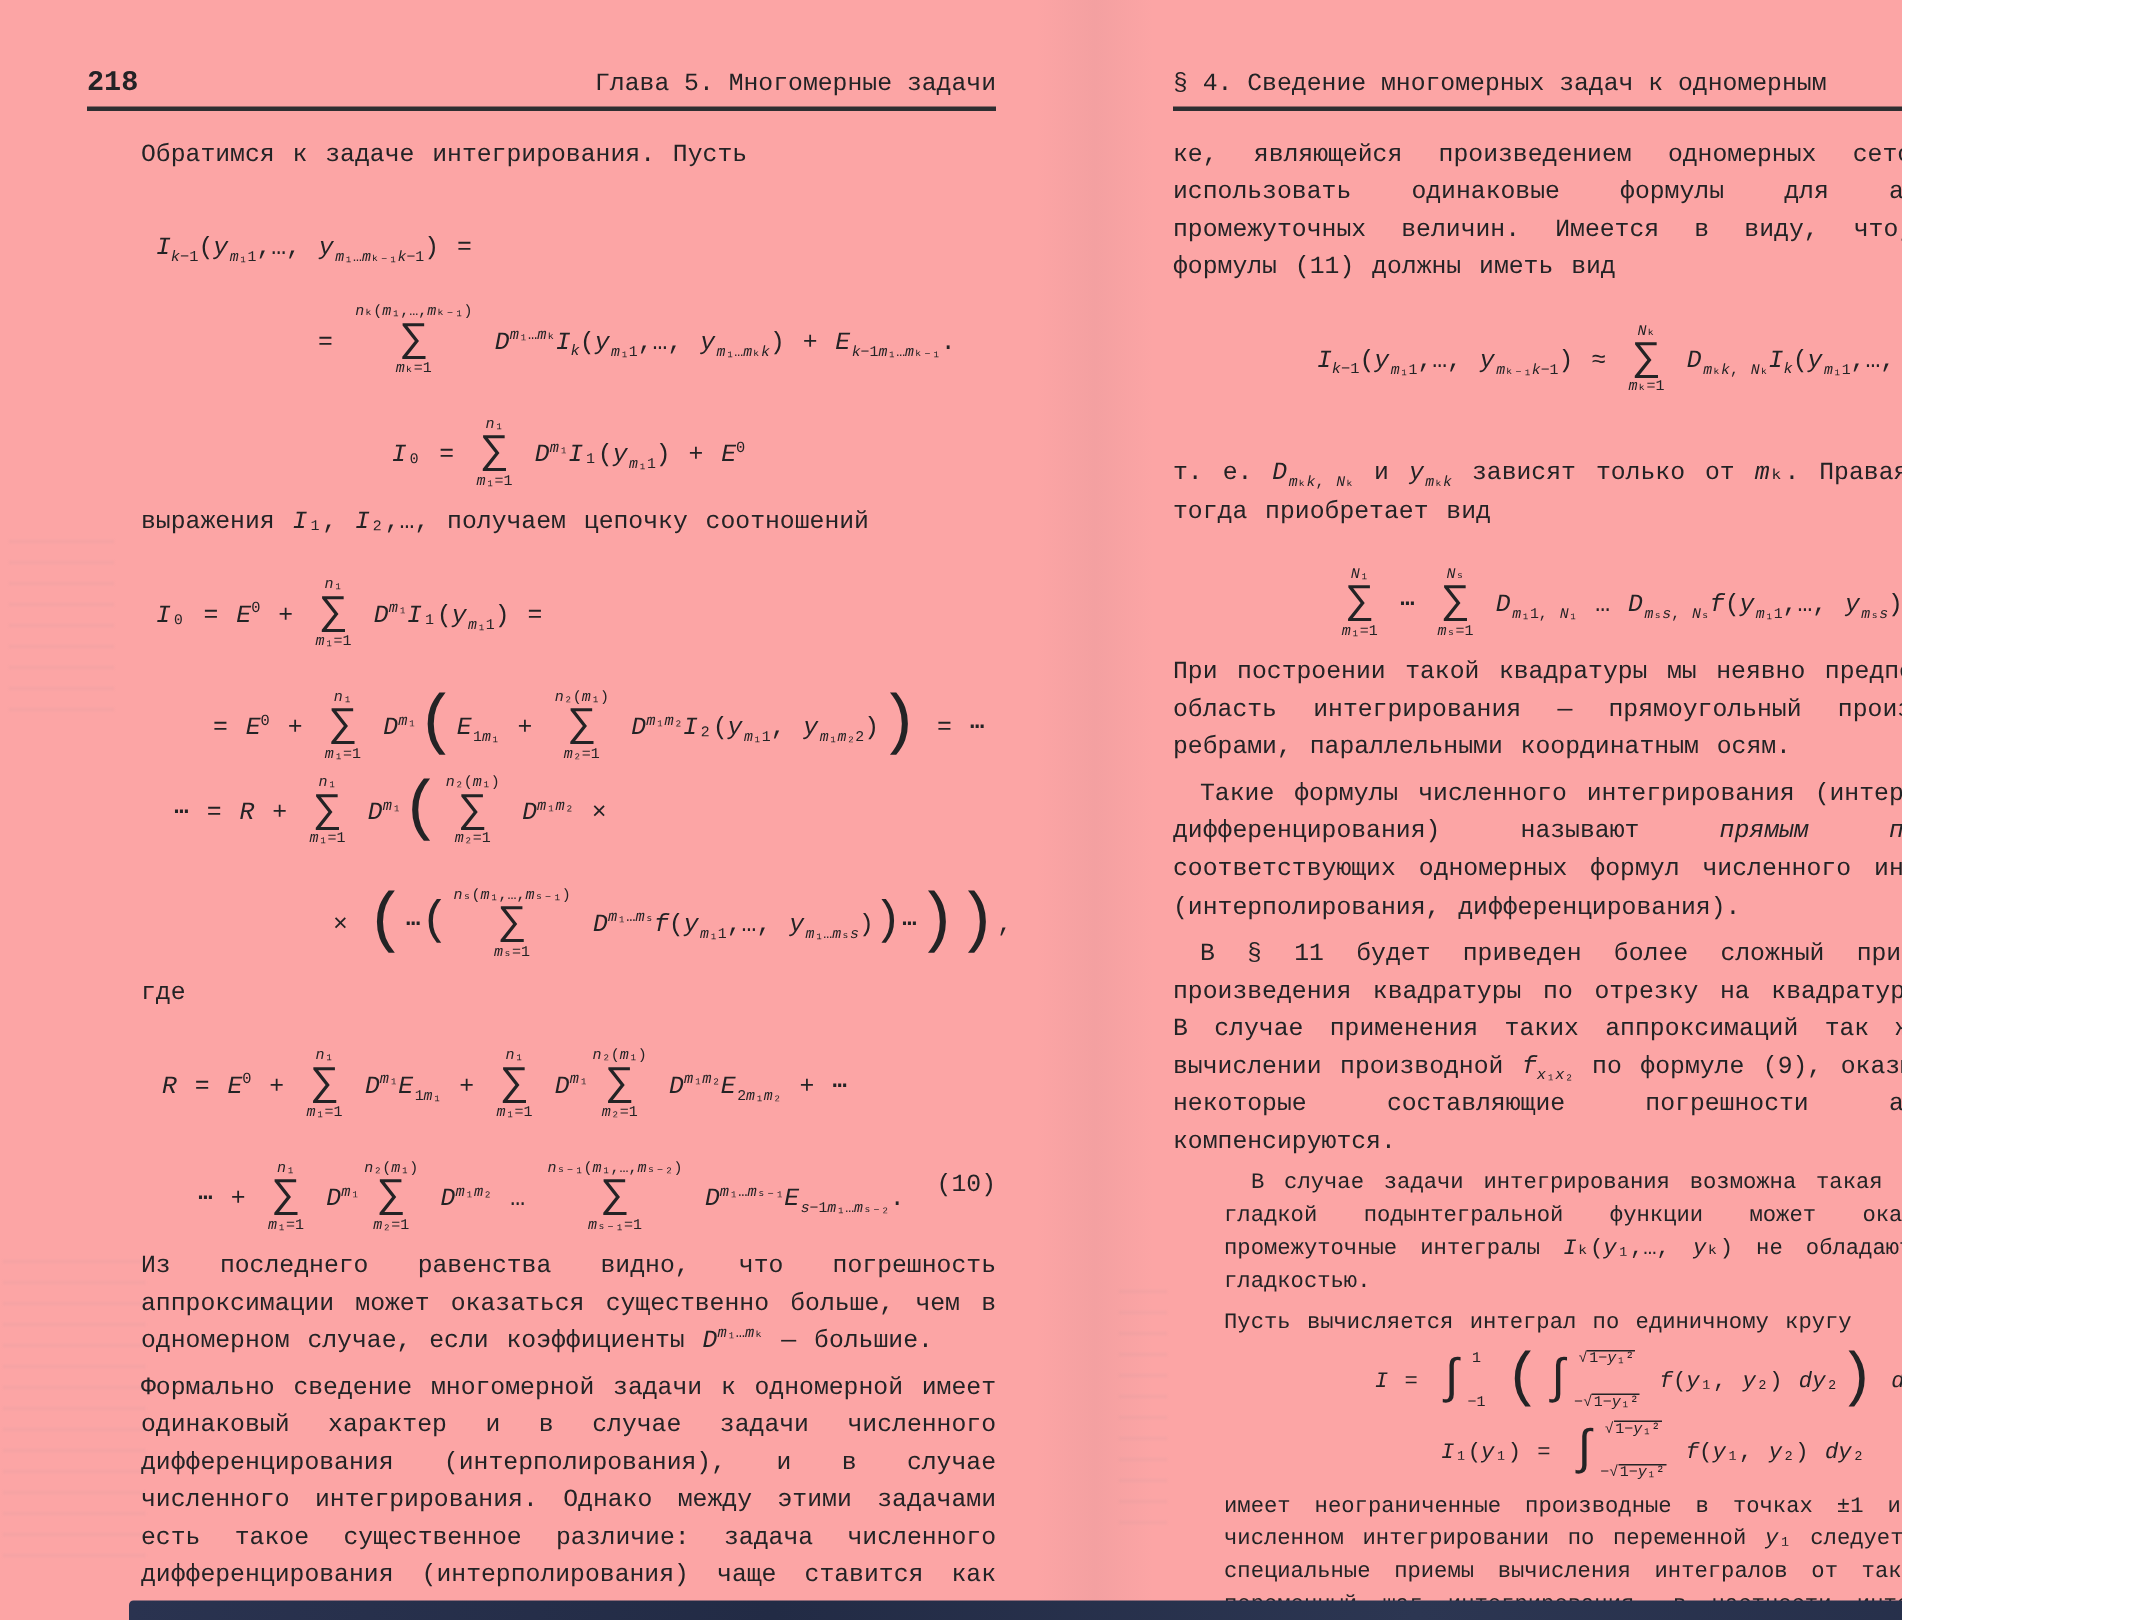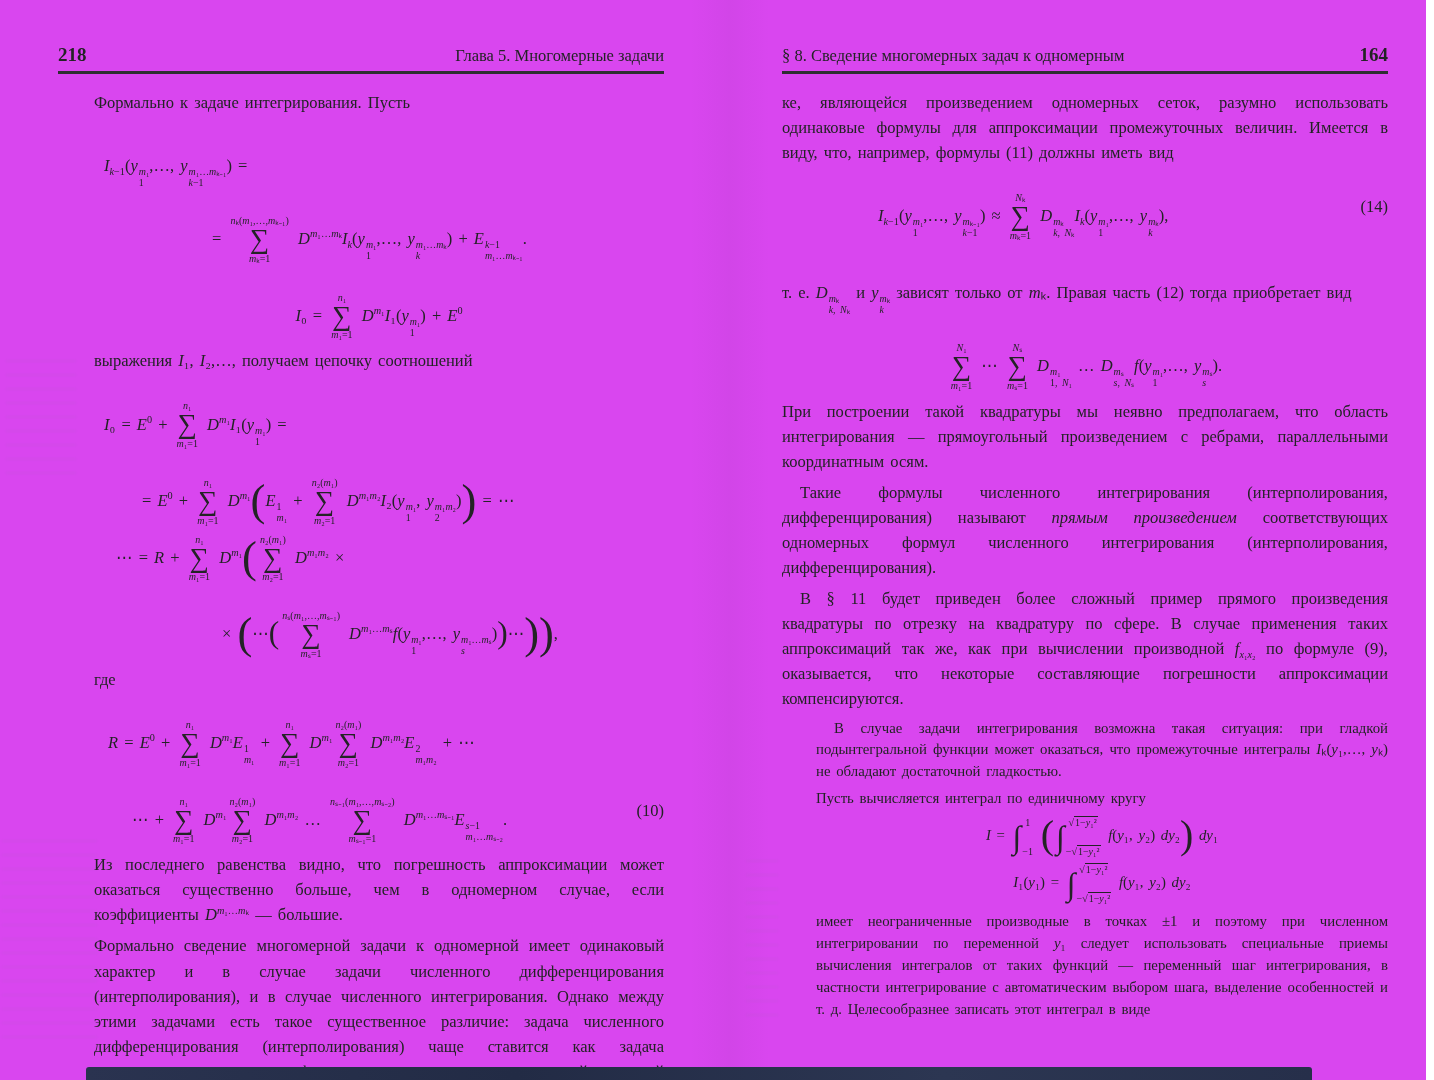--- a/index.html
+++ b/index.html
@@ -1,17 +1,17 @@
 <!DOCTYPE html>
 <html><head>
 <meta charset="utf-8">
 <style>
   html,body{margin:0;padding:0;background:#ffffff;}
-  .scan{position:relative;width:1426px;height:1080px;background:#d946ef;overflow:hidden;
-        font-family:Liberation Serif, serif;color:#232325;}
+  .scan{position:relative;width:1268px;height:1080px;background:#fca5a5;overflow:hidden;
+        font-family:Liberation Mono, monospace;color:#232325;}
   .gutter{position:absolute;left:690px;top:0;width:80px;height:100%;
         background:linear-gradient(90deg,transparent,rgba(40,40,60,.04),transparent);}
   .page{position:absolute;top:44px;width:606px;}
   .pgL{left:58px;}
   .pgR{left:782px;}
   .hdr{display:flex;justify-content:space-between;align-items:baseline;
        border-bottom:3px solid #2e2e31;padding-bottom:5px;margin-bottom:16px;}
   .hdr .num{font-weight:bold;font-size:19px;}
   .hdr .ttl{font-size:16.5px;}
   .bd{font-size:16.5px;line-height:1.52;text-align:justify;word-spacing:2px;}
@@ -20,21 +20,21 @@
   .ind{text-indent:18px;}
   .shiftL{margin-left:-58px;text-indent:40px;}
   .fm{margin:7px 0;white-space:nowrap;text-align:left;}
   .ctr{text-align:center;}
   sup,sub{font-size:62%;line-height:0;}
   i{font-style:italic;}
   .sum{display:inline-flex;flex-direction:column;align-items:center;vertical-align:middle;
        margin:0 3px;line-height:1;}
   .sum .l{font-size:10px;line-height:1.2;white-space:nowrap;}
   .sum .g{font-size:27px;line-height:.95;}
-  .ss{display:inline-flex;flex-direction:column;align-items:flex-start;font-size:60%;
+  .ss{display:inline-flex;align-items:flex-start;font-size:60%;
       line-height:1.12;vertical-align:-0.45em;margin-left:1px;white-space:nowrap;margin-top:44px;}
   .int{display:inline-flex;align-items:center;vertical-align:middle;margin:0 2px;}
   .int .ig{font-size:32px;line-height:.9;}
   .int .il{display:inline-flex;flex-direction:column;justify-content:space-between;
            font-size:10px;line-height:1.1;height:40px;margin-left:1px;}
   .sq{white-space:nowrap;}
   .sq .rd{border-top:1px solid currentColor;padding:0 1px;text-align:center;}
   .p2{font-size:190%;line-height:0;vertical-align:middle;position:relative;top:-2px;}
   .p3{font-size:270%;line-height:0;vertical-align:middle;position:relative;top:-2px;}
   .eqrow{display:flex;align-items:center;}
@@ -52,21 +52,21 @@
 
 <div class="scan">
   <div class="gutter"></div>
 
   <div class="page pgL">
     <div class="hdr">
       <span class="num">218</span>
       <span class="ttl">Глава 5. Многомерные задачи</span>
     </div>
     <div class="bd">
-      <p>Формально к задаче интегрирования. Пусть</p>
+      <p>Обратимся к задаче интегрирования. Пусть</p>
       <div class="fm" style="margin-left:10px"><i>I</i><sub><i>k</i>−1</sub>(<i>y</i><span class="ss">
             <span><i>m</i>₁</span>
             <span>1</span>
           </span>,…, <i>y</i><span class="ss">
             <span><i>m</i>₁…<i>m</i>ₖ₋₁</span>
             <span><i>k</i>−1</span>
           </span>) =</div>
       <div class="fm" style="margin-left:118px">= <span class="sum">
             <span class="l"><i>n</i>ₖ(<i>m</i>₁,…,<i>m</i>ₖ₋₁)</span>
             <span class="g">∑</span>
@@ -176,21 +176,21 @@
         <span class="eqno">(10)</span>
       </div>
       <p>Из последнего равенства видно, что погрешность аппроксимации может оказаться существенно больше, чем в одномерном случае, если коэффициенты <i>D</i><sup><i>m</i>₁…<i>m</i>ₖ</sup> — большие.</p>
       <p>Формально сведение многомерной задачи к одномерной имеет одинаковый характер и в случае задачи численного дифференцирования (интерполирования), и в случае численного интегрирования. Однако между этими задачами есть такое существенное различие: задача численного дифференцирования (интерполирования) чаще ставится как задача нахождения оператора от функции по значениям на некоторой заданной совокупности узлов Ω. Для задачи интегрирования более типичной является возможность распоряжаться выбором узлов.</p>
       <p class="shiftL">При осуществлении многомерных операций численного дифференцирования (интерполирования и интегрирования) функций, заданных на сет-</p>
     </div>
   </div>
 
   <div class="page pgR">
     <div class="hdr">
-      <span class="ttl">§ 8. Сведение многомерных задач к одномерным</span>
+      <span class="ttl">§ 4. Сведение многомерных задач к одномерным</span>
       <span class="num">164</span>
     </div>
     <div class="bd">
       <p>ке, являющейся произведением одномерных сеток, разумно использовать одинаковые формулы для аппроксимации промежуточных величин. Имеется в виду, что, например, формулы (11) должны иметь вид</p>
       <div class="fm eqrow">
         <span style="margin-left:96px"><i>I</i><sub><i>k</i>−1</sub>(<i>y</i><span class="ss">
               <span><i>m</i>₁</span>
               <span>1</span>
             </span>,…, <i>y</i><span class="ss">
               <span><i>m</i>ₖ₋₁</span>

